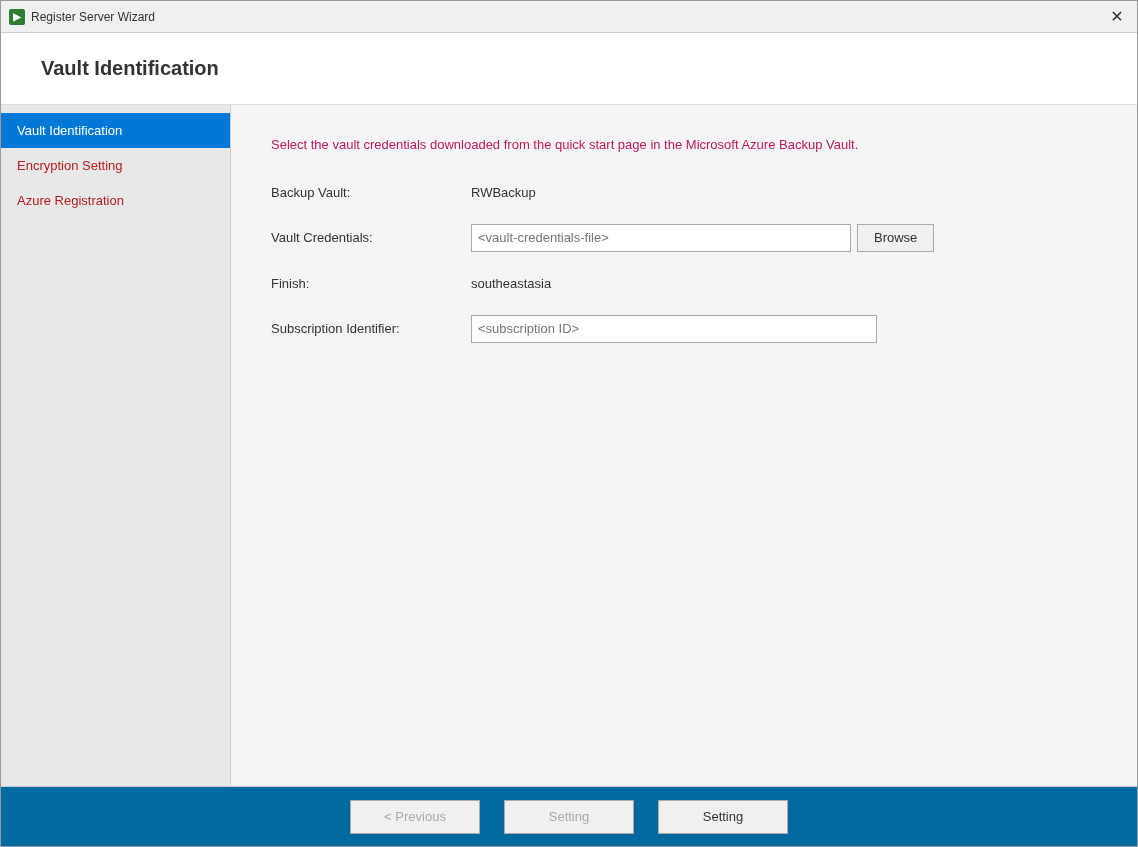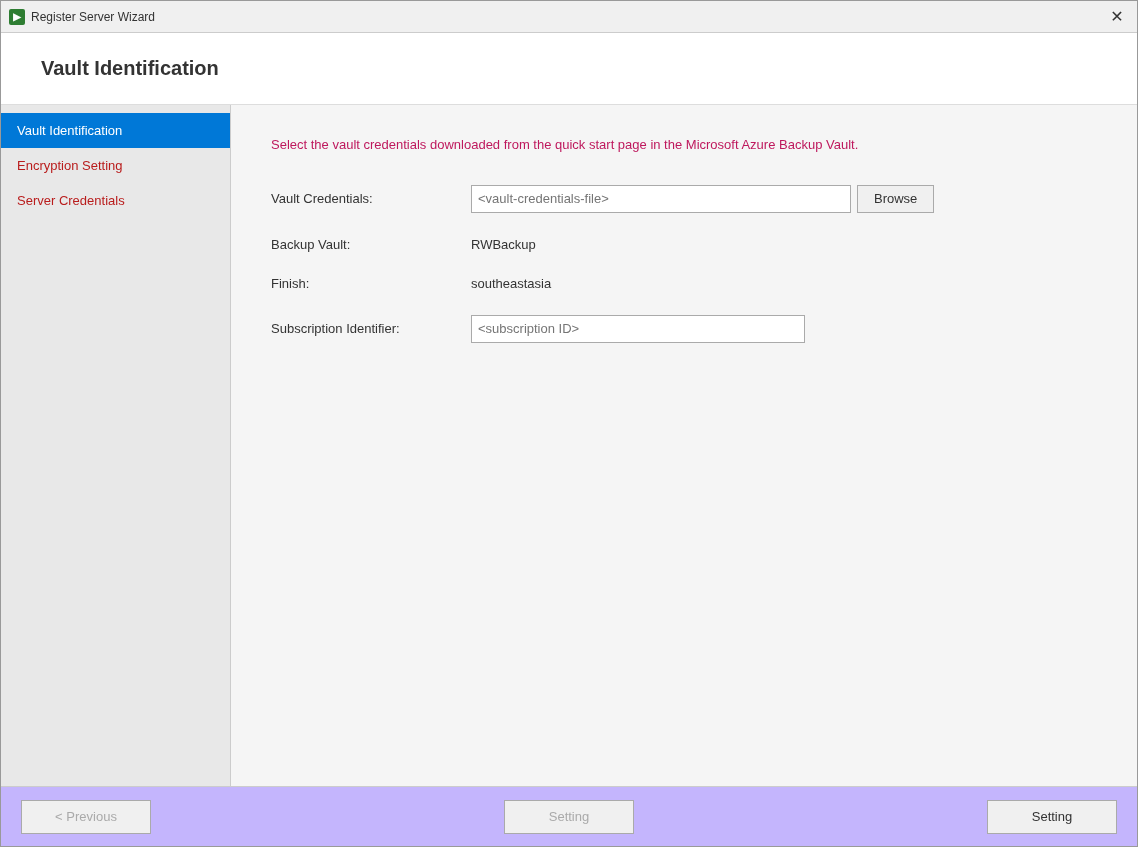--- a/index.html
+++ b/index.html
@@ -166,38 +166,38 @@
       height: 28px;
       padding: 0 16px;
       background: #f0f0f0;
       border: 1px solid #aaa;
       cursor: pointer;
       font-size: 13px;
       color: #333;
     }
 
     .subscription-input {
-      width: 334px;
+      width: 406px;
       height: 28px;
       border: 1px solid #aaa;
       background: white;
       padding: 0 6px;
       font-size: 13px;
       color: #666;
       outline: none;
     }
 
     .footer {
       height: 60px;
-      background: #c4b5fd;
+      background: #0369a1;
       border-top: 1px solid #ccc;
       display: flex;
       align-items: center;
-      justify-content: space-between;
-      gap: 8px;
+      justify-content: center;
+      gap: 24px;
       padding: 0 20px;
     }
 
     .footer-btn {
       width: 130px;
       height: 34px;
       background: #f0f0f0;
       border: 1px solid #aaa;
       cursor: pointer;
       font-size: 13px;
@@ -236,38 +236,38 @@
   <div class="wizard-body">
 
     <div class="sidebar">
       <div class="sidebar-item active">
         <span>Vault Identification</span>
       </div>
       <div class="sidebar-item">
         <span>Encryption Setting</span>
       </div>
       <div class="sidebar-item">
-        <span>Server Credentials</span>
+        <span>Azure Registration</span>
       </div>
     </div>
 
     <div class="content-area">
       <p class="content-description">Select the vault credentials downloaded from the quick start page in the Microsoft Azure Backup Vault.</p>
 
       <div class="form-area">
+
+        <div class="form-row">
+          <span class="form-label">Backup Vault:</span>
+          <span class="form-value">RWBackup</span>
+        </div>
 
         <div class="form-row">
           <label class="form-label">Vault Credentials:</label>
           <input type="text" class="form-input" placeholder="&lt;vault-credentials-file&gt;" style="">
           <button class="browse-btn">Browse</button>
-        </div>
-
-        <div class="form-row">
-          <span class="form-label">Backup Vault:</span>
-          <span class="form-value">RWBackup</span>
         </div>
 
         <div class="form-row">
           <span class="form-label">Finish:</span>
           <span class="form-value">southeastasia</span>
         </div>
 
         <div class="form-row">
           <span class="form-label">Subscription Identifier:</span>
           <input type="text" class="subscription-input" placeholder="&lt;subscription ID&gt;" style="">

